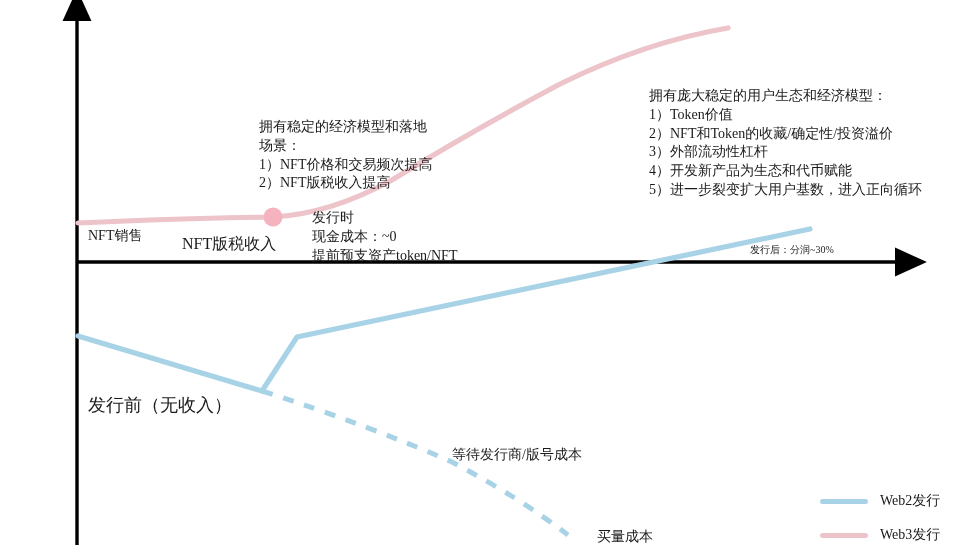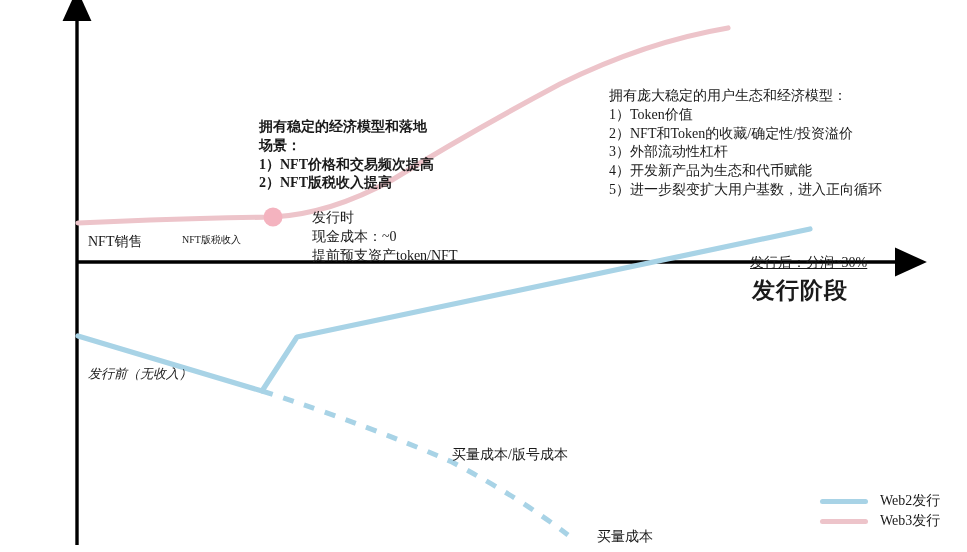--- a/index.html
+++ b/index.html
@@ -18,35 +18,35 @@
 
   .axis-title-y{
     left:4px; top:248px;
     font-size:23px; font-weight:700; letter-spacing:1px;
   }
   .axis-title-x{
     left:752px; top:276px;
     font-size:23px; font-weight:700; letter-spacing:1px;
   }
 
-  .t-nft-sale{ left:88px; top:233px; font-size:14px; }
-  .t-nft-roy { left:182px; top:233px; font-size:10px; }
+  .t-nft-sale{ left:88px; top:227px; font-size:14px; }
+  .t-nft-roy { left:182px; top:233px; font-size:16px; }
   .t-issue-block{ left:312px; top:209px; font-size:14px; }
-  .t-mid-block{ left:259px; top:118px; font-size:14px;font-weight:bold; }
-  .t-top-block{ left:609px; top:87px; font-size:14px; }
-  .t-after    { left:750px; top:254px; font-size:14px;text-decoration:underline; }
+  .t-mid-block{ left:259px; top:118px; font-size:14px; }
+  .t-top-block{ left:649px; top:87px; font-size:14px; }
+  .t-after    { left:750px; top:243px; font-size:10px; }
 
-  .t-pre-issue{ left:88px; top:365px; font-size:13px;font-style:italic; }
+  .t-pre-issue{ left:88px; top:393px; font-size:18px; }
   .t-agent    { left:303px; top:340px; font-size:14px; }
   .t-wait     { left:452px; top:446px; font-size:14px; }
   .t-buy      { left:573px; top:528px; font-size:14px;margin-left:24px; }
 
   .legend{
     position:absolute; left:820px; top:492px;
-    display:flex; flex-direction:column; gap:2px;
+    display:flex; flex-direction:column; gap:16px;
   }
   .legend-row{display:flex;align-items:center;gap:12px;}
   .legend-swatch{display:block;width:48px;height:5px;border-radius:3px;}
   .legend-text{font-size:14px;white-space:nowrap;}
 </style>
 </head>
 <body>
 
 <div id="stage">
 
@@ -65,41 +65,40 @@
 
     <path d="M78,223 L150,220 Q205,218 273,217 Q330,214 392,180 Q470,132 560,84 Q645,42 728,28" fill="none" stroke="#edc4ca" stroke-width="5.2" stroke-linecap="round" stroke-linejoin="round"></path>
 
     <circle cx="273" cy="217" r="9.5" fill="#f4b3bf"></circle>
 
     <path d="M78,336 L262,391 L297,337 L810,229" fill="none" stroke="#a8d3e6" stroke-width="5.2" stroke-linecap="round" stroke-linejoin="round"></path>
 
     <path d="M262,391 Q370,426 452,462 Q520,498 568,535" fill="none" stroke="#a8d3e6" stroke-width="5" stroke-linecap="butt" stroke-linejoin="round" stroke-dasharray="11 11"></path>
   </svg>
 
-  <div class="lbl axis-title-x">发行阶段</div>
 
   <div class="lbl t-nft-sale">NFT销售</div>
   <div class="lbl t-nft-roy">NFT版税收入</div>
   <div class="lbl t-issue-block">发行时
 现金成本：~0
 提前预支资产token/NFT</div>
   <div class="lbl t-mid-block">拥有稳定的经济模型和落地
 场景：
 1）NFT价格和交易频次提高
 2）NFT版税收入提高</div>
   <div class="lbl t-top-block">拥有庞大稳定的用户生态和经济模型：
 1）Token价值
 2）NFT和Token的收藏/确定性/投资溢价
 3）外部流动性杠杆
 4）开发新产品为生态和代币赋能
 5）进一步裂变扩大用户基数，进入正向循环</div>
   <div class="lbl t-after">发行后：分润~30%</div>
 
   <div class="lbl t-pre-issue">发行前（无收入）</div>
-  <div class="lbl t-wait">买量成本/版号成本</div>
+  <div class="lbl t-wait">等待发行商/版号成本</div>
   <div class="lbl t-buy">买量成本</div>
 
   <div class="legend">
     <div class="legend-row">
       <span class="legend-swatch" style="background:#a8d3e6"></span>
       <span class="legend-text">Web2发行</span>
     </div>
     <div class="legend-row">
       <span class="legend-swatch" style="background:#edc4ca"></span>
       <span class="legend-text">Web3发行</span>

